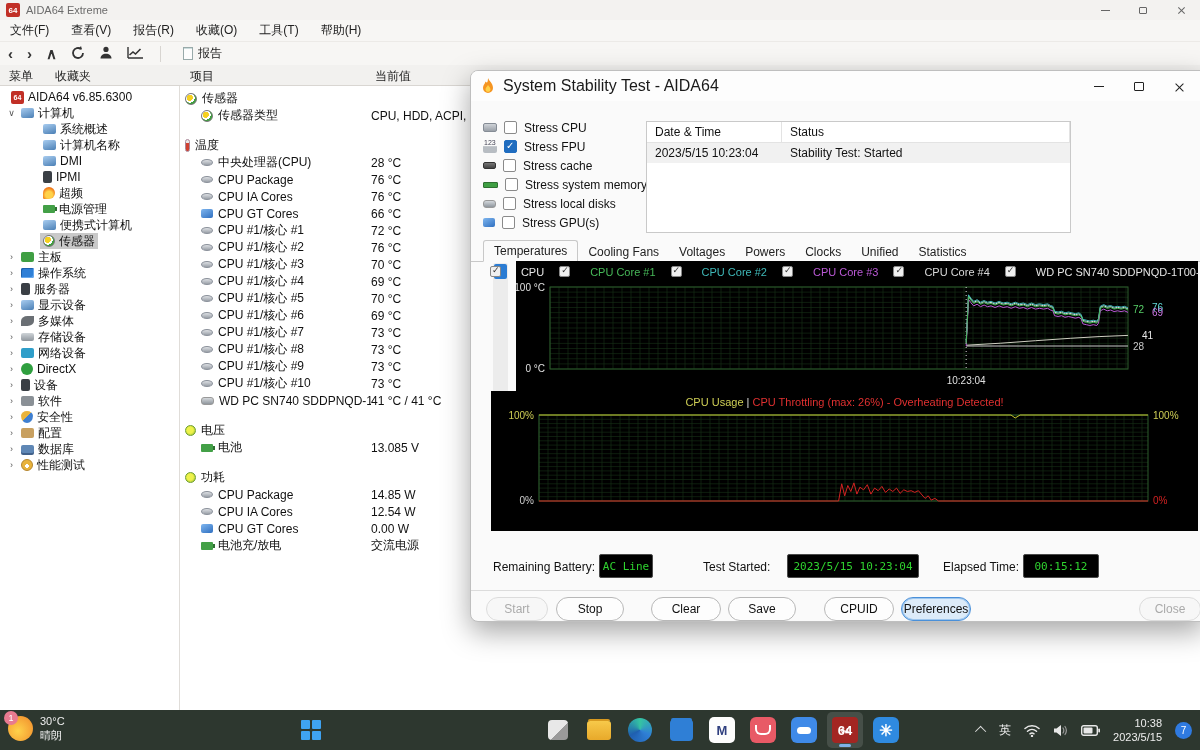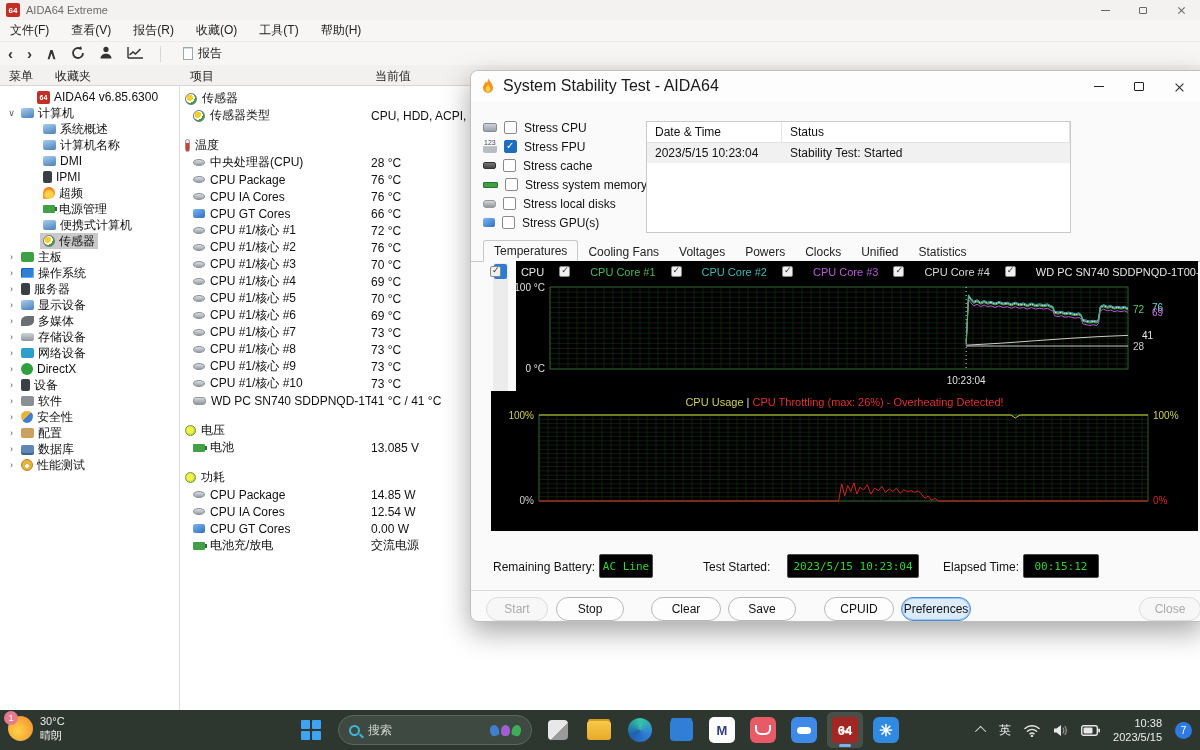--- a/index.html
+++ b/index.html
@@ -24,31 +24,31 @@
 .tsep{width:1px;height:16px;background:#d8d5d1;margin:0 2px}
 .report-btn{display:flex;align-items:center;gap:5px;font-size:12px;color:#222;padding:2px 6px}
 .doc-ic{width:10px;height:13px;background:#fdfdfd;border:1px solid #9aa;box-shadow:inset 0 3px 0 -2px #cdd,inset 0 6px 0 -5px #cdd}
 .subheader{position:absolute;top:65px;left:0;right:0;height:21px;background:#f2f1ef;border-bottom:1px solid #d9d6d2;font-size:12px;color:#222}
 .subheader span{position:absolute;top:3px}
 .body-area{position:absolute;top:86px;left:0;right:0;bottom:0;background:#fff}
 .sidebar{position:absolute;top:0;left:0;width:180px;bottom:0;background:#fff;border-right:1px solid #e0ddd9;overflow:hidden;padding-top:3px}
 .tree-row{display:flex;align-items:center;height:16px;font-size:12px;color:#111;white-space:nowrap}
 .tree-row .chev{width:13px;font-size:9px;color:#555;text-align:center;flex:none}
 .tree-row .chev:empty{width:0}
-.tree-row[data-level="0"]{padding-left:34px}
+.tree-row[data-level="0"]{padding-left:8px}
 .tree-row[data-level="1"]{padding-left:5px}
 .tree-row[data-level="2"]{padding-left:40px}
 .row-inner{display:flex;align-items:center;gap:4px;padding:0 3px;height:16px}
 .tree-row[data-selected="true"] .row-inner{background:#c9c9c9}
 .content{position:absolute;top:0;left:181px;right:0;bottom:0;background:#fff;overflow:hidden;padding-top:4px}
 .s-row{display:flex;align-items:center;height:17px;font-size:12px;color:#111;white-space:nowrap}
 .s-row[data-spacer="true"]{height:13px}
 .s-label{display:flex;align-items:center;gap:5px;width:190px;flex:none;overflow:hidden}
 .s-row[data-level="0"] .s-label{padding-left:4px}
-.s-row[data-level="1"] .s-label{padding-left:12px}
+.s-row[data-level="1"] .s-label{padding-left:20px}
 .s-value{font-size:12px;color:#111}
 
 [data-icon]{display:inline-block;width:13px;height:10px;border-radius:2px;background:#9aa7b0;flex:none}
 [data-icon="aida64"]{background:#c12f26;width:13px;height:13px;position:relative}
 [data-icon="aida64"]::before{content:"64";position:absolute;inset:0;color:#fff;font-size:7px;font-weight:bold;display:flex;align-items:center;justify-content:center}
 [data-icon="computer"],[data-icon="overview"],[data-icon="computer-name"],[data-icon="dmi"],[data-icon="portable"],[data-icon="display"]{background:linear-gradient(160deg,#a9cdf0,#4a7fb5);height:10px}
 [data-icon="ipmi"],[data-icon="server"],[data-icon="devices"]{background:#3a3f45;width:9px;height:12px}
 [data-icon="overclock"]{background:radial-gradient(circle at 50% 65%,#ffd24a 0 35%,#f07818 70%,#d8420f);border-radius:50% 50% 50% 10%;width:12px;height:12px}
 [data-icon="power"],[data-icon="battery"]{background:#43a047;width:12px;height:8px;position:relative;border-radius:1px}
 [data-icon="power"]::after,[data-icon="battery"]::after{content:"";position:absolute;right:-2px;top:2px;width:2px;height:4px;background:#2e7031}
@@ -1018,29 +1018,20 @@
       </span>
     </div>
     <button class="start-btn" style="border:none;background:transparent">
       <span class="win-logo">
           <i></i>
           <i></i>
           <i></i>
           <i></i>
         </span>
     </button>
-    <div class="search-pill">
-      <span class="mag"></span>
-      <span class="search-text">搜索</span>
-      <span class="hands">
-          <i></i>
-          <i></i>
-          <i></i>
-        </span>
-    </div>
     <div class="tb-apps">
 
         <button class="tb-app" data-icon="task-view">
           <span class="tb-glyph"></span>
 
         </button>
 
         <button class="tb-app" data-icon="file-explorer">
           <span class="tb-glyph"></span>
 

